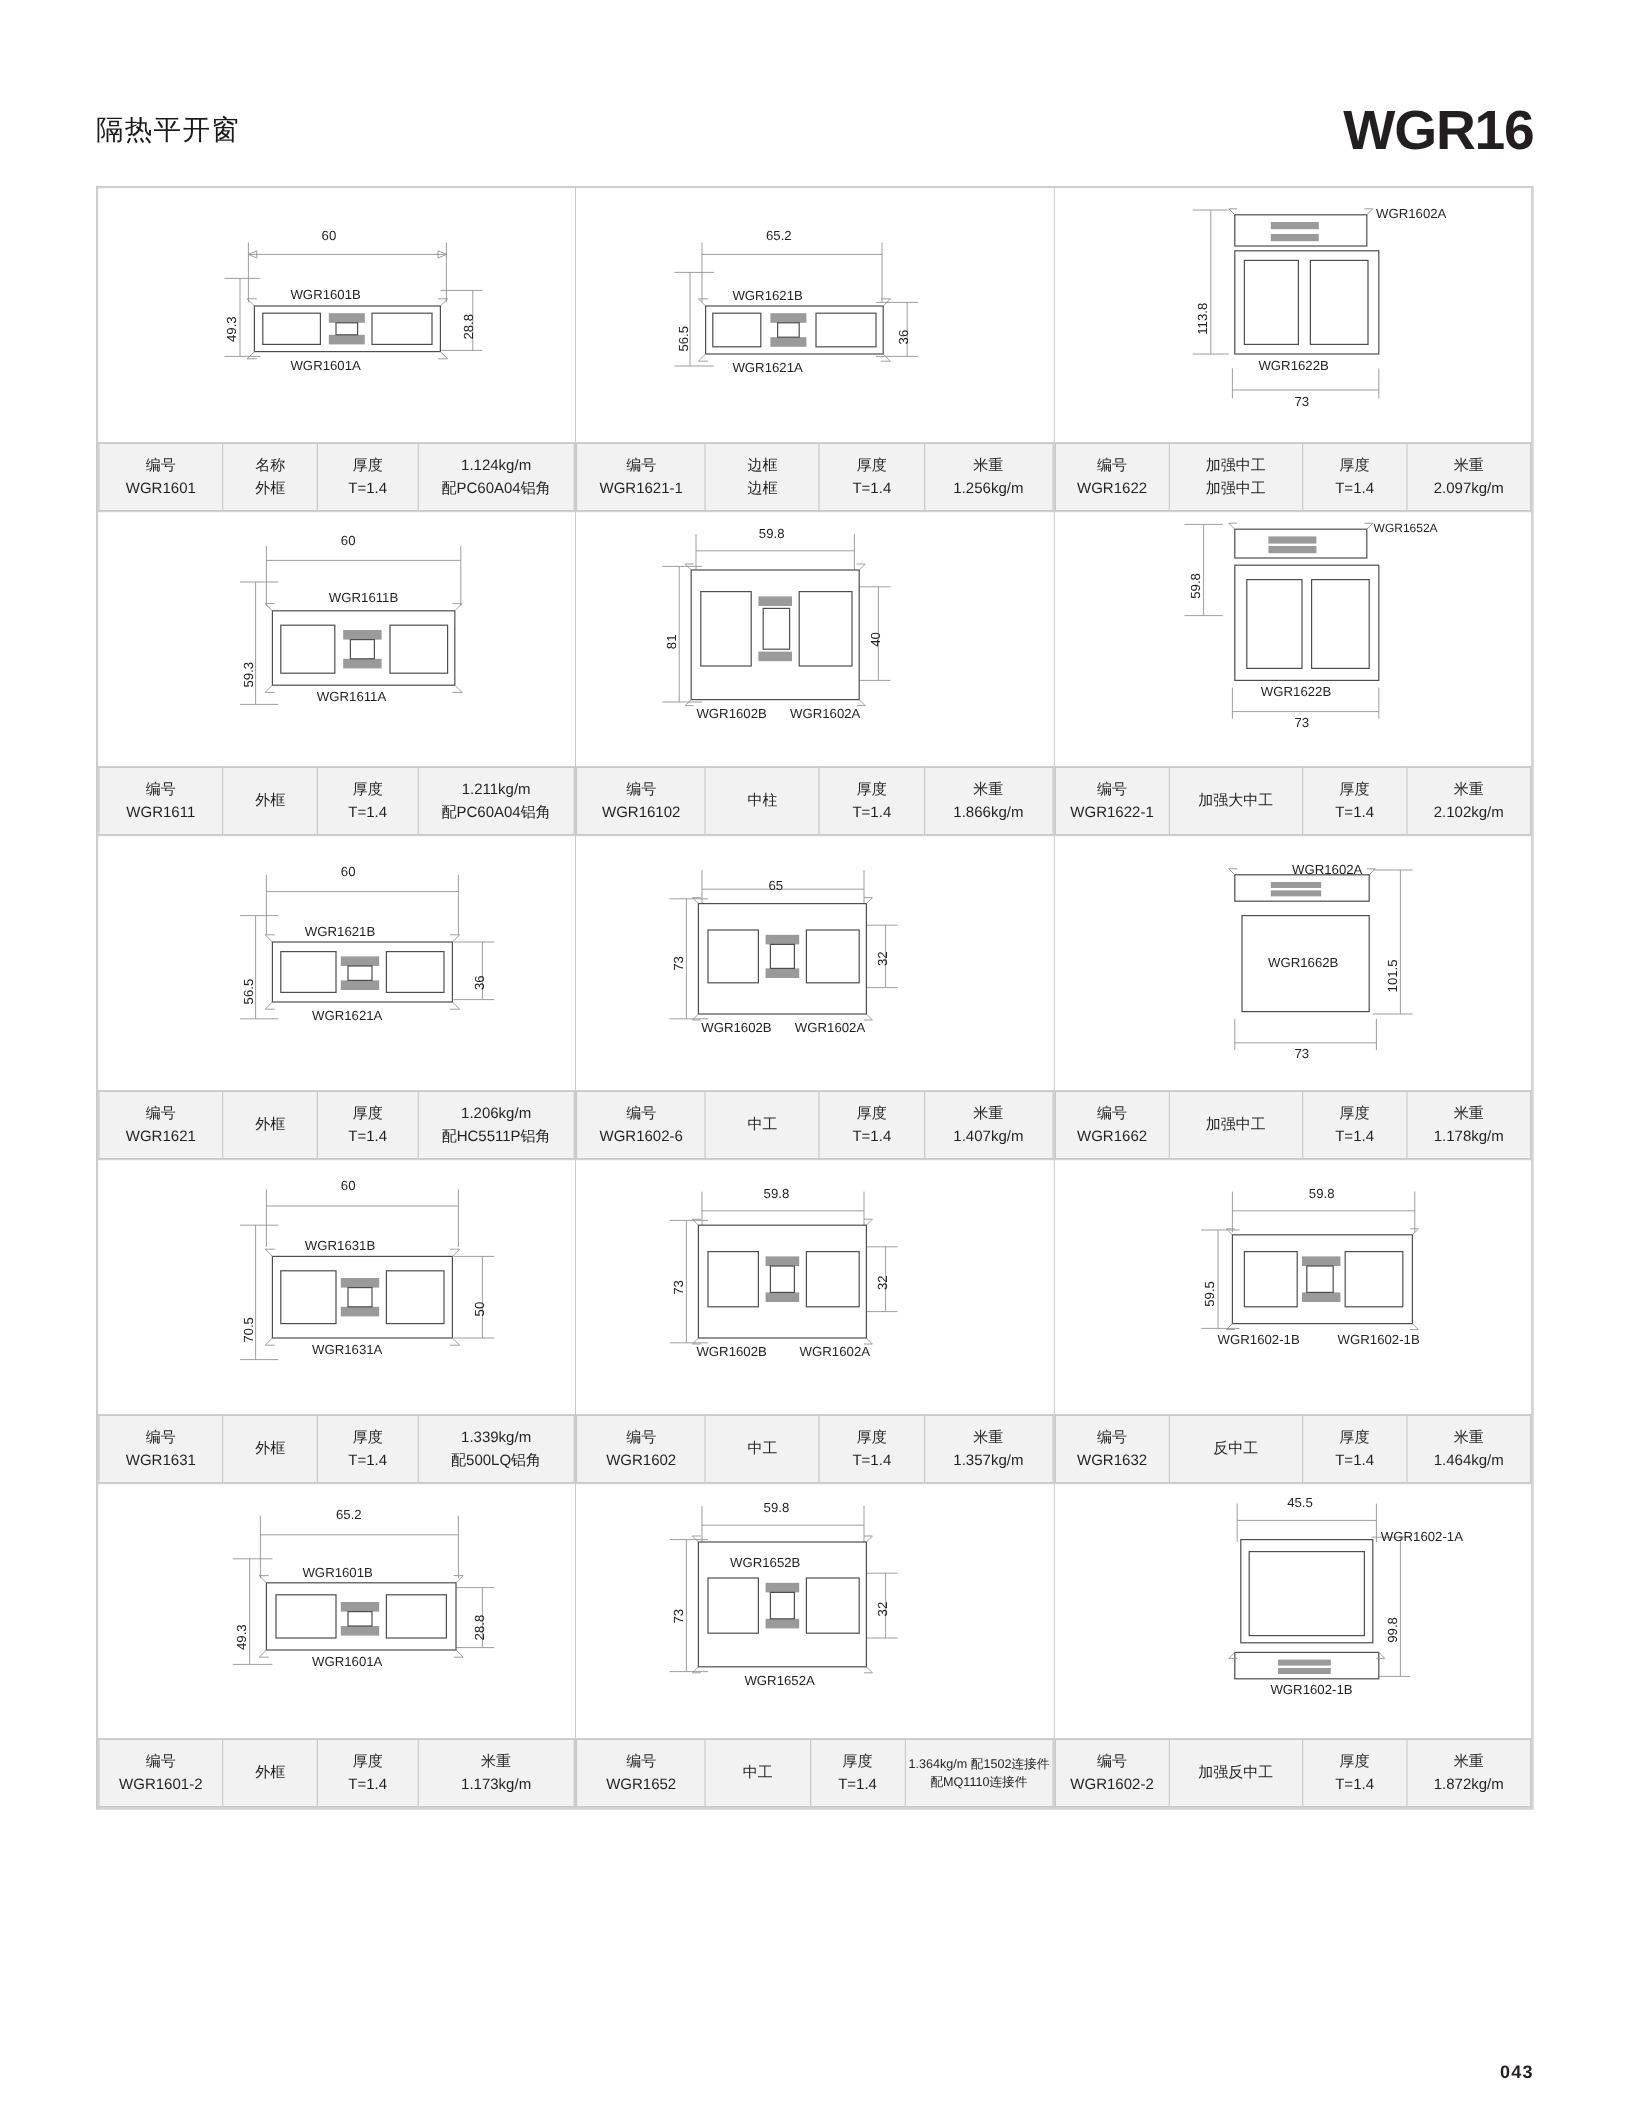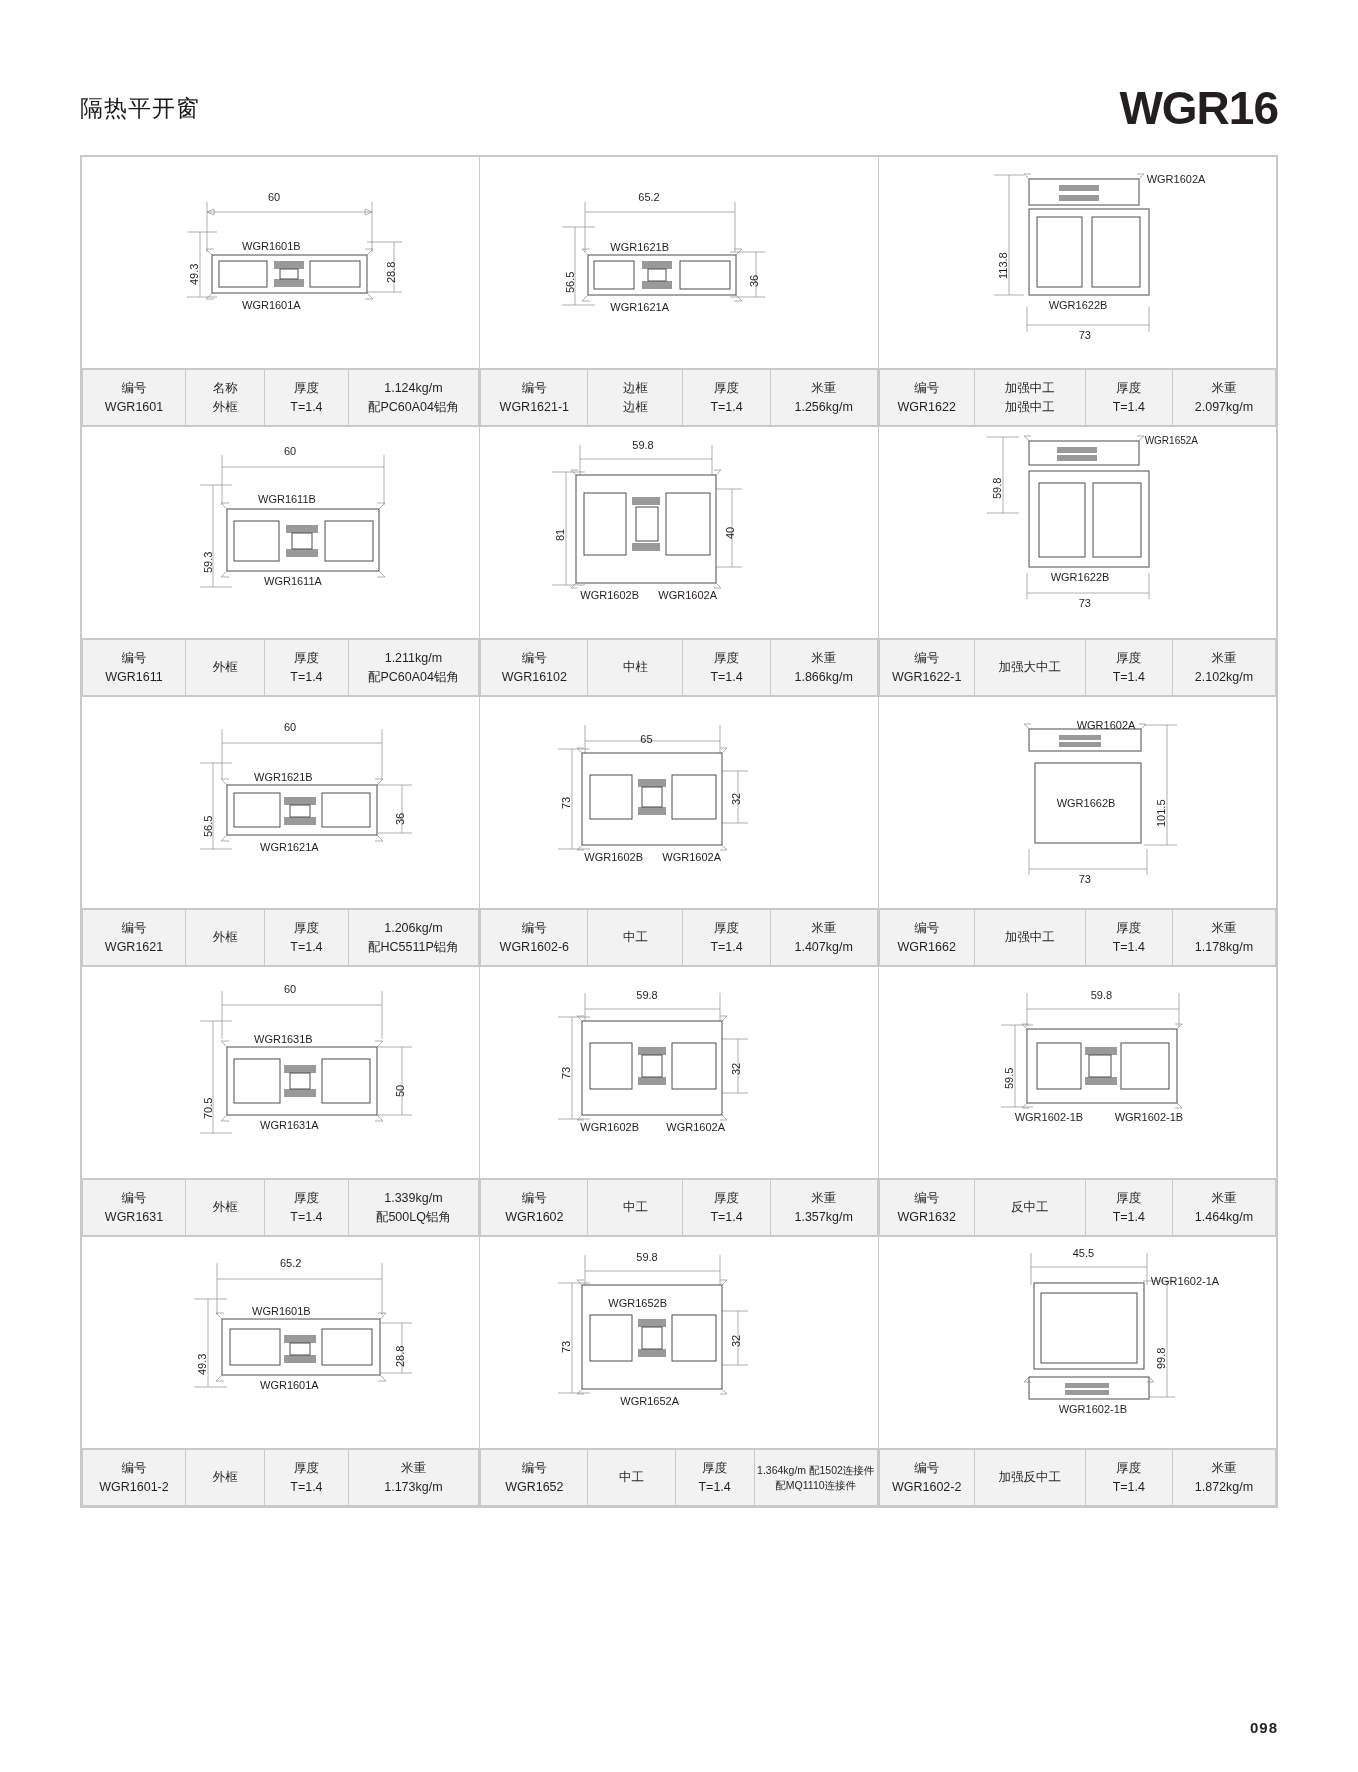--- a/index.html
+++ b/index.html
@@ -298,21 +298,21 @@
               <rect class="profile-fill" x="145" y="82" width="152" height="62"></rect>
               <rect class="profile-fill" x="152" y="94" width="45" height="40"></rect>
               <rect class="profile-fill" x="243" y="94" width="48" height="40"></rect>
               <rect class="hatch" x="204" y="98" width="32" height="8"></rect>
               <rect class="hatch" x="204" y="122" width="32" height="8"></rect>
               <rect class="profile-fill" x="210" y="106" width="20" height="16"></rect>
               <path class="thin" d="M145 82 l-6 -6 h8 M297 82 l6 -6 h-8 M145 144 l-6 6 h8 M297 144 l6 6 h-8"></path>
             </svg>
             <div class="lbl" style="left:202px;top:18px">60</div>
             <div class="lbl v" style="left:120px;top:146px">59.3</div>
-            <div class="lbl" style="left:176px;top:66px">WGR1611B</div>
+            <div class="lbl" style="left:192px;top:66px">WGR1611B</div>
             <div class="lbl" style="left:182px;top:148px">WGR1611A</div>
           </div>
         </td>
         <td class="figcell">
           <div class="draw">
             <svg width="345" height="212" viewBox="0 0 345 212">
               <line class="thin" x1="100" y1="18" x2="100" y2="56"></line>
               <line class="thin" x1="232" y1="18" x2="232" y2="56"></line>
               <line class="thin" x1="100" y1="32" x2="232" y2="32"></line>
               <line class="thin" x1="72" y1="45" x2="105" y2="45"></line>
@@ -884,14 +884,14 @@
             </tr>
           </tbody>
               </table>
         </td>
       </tr>
 
     </tbody>
       </table>
   </div>
 
-  <div class="footer">098</div>
+  <div class="footer">043</div>
 </div>
 
 </body></html>

